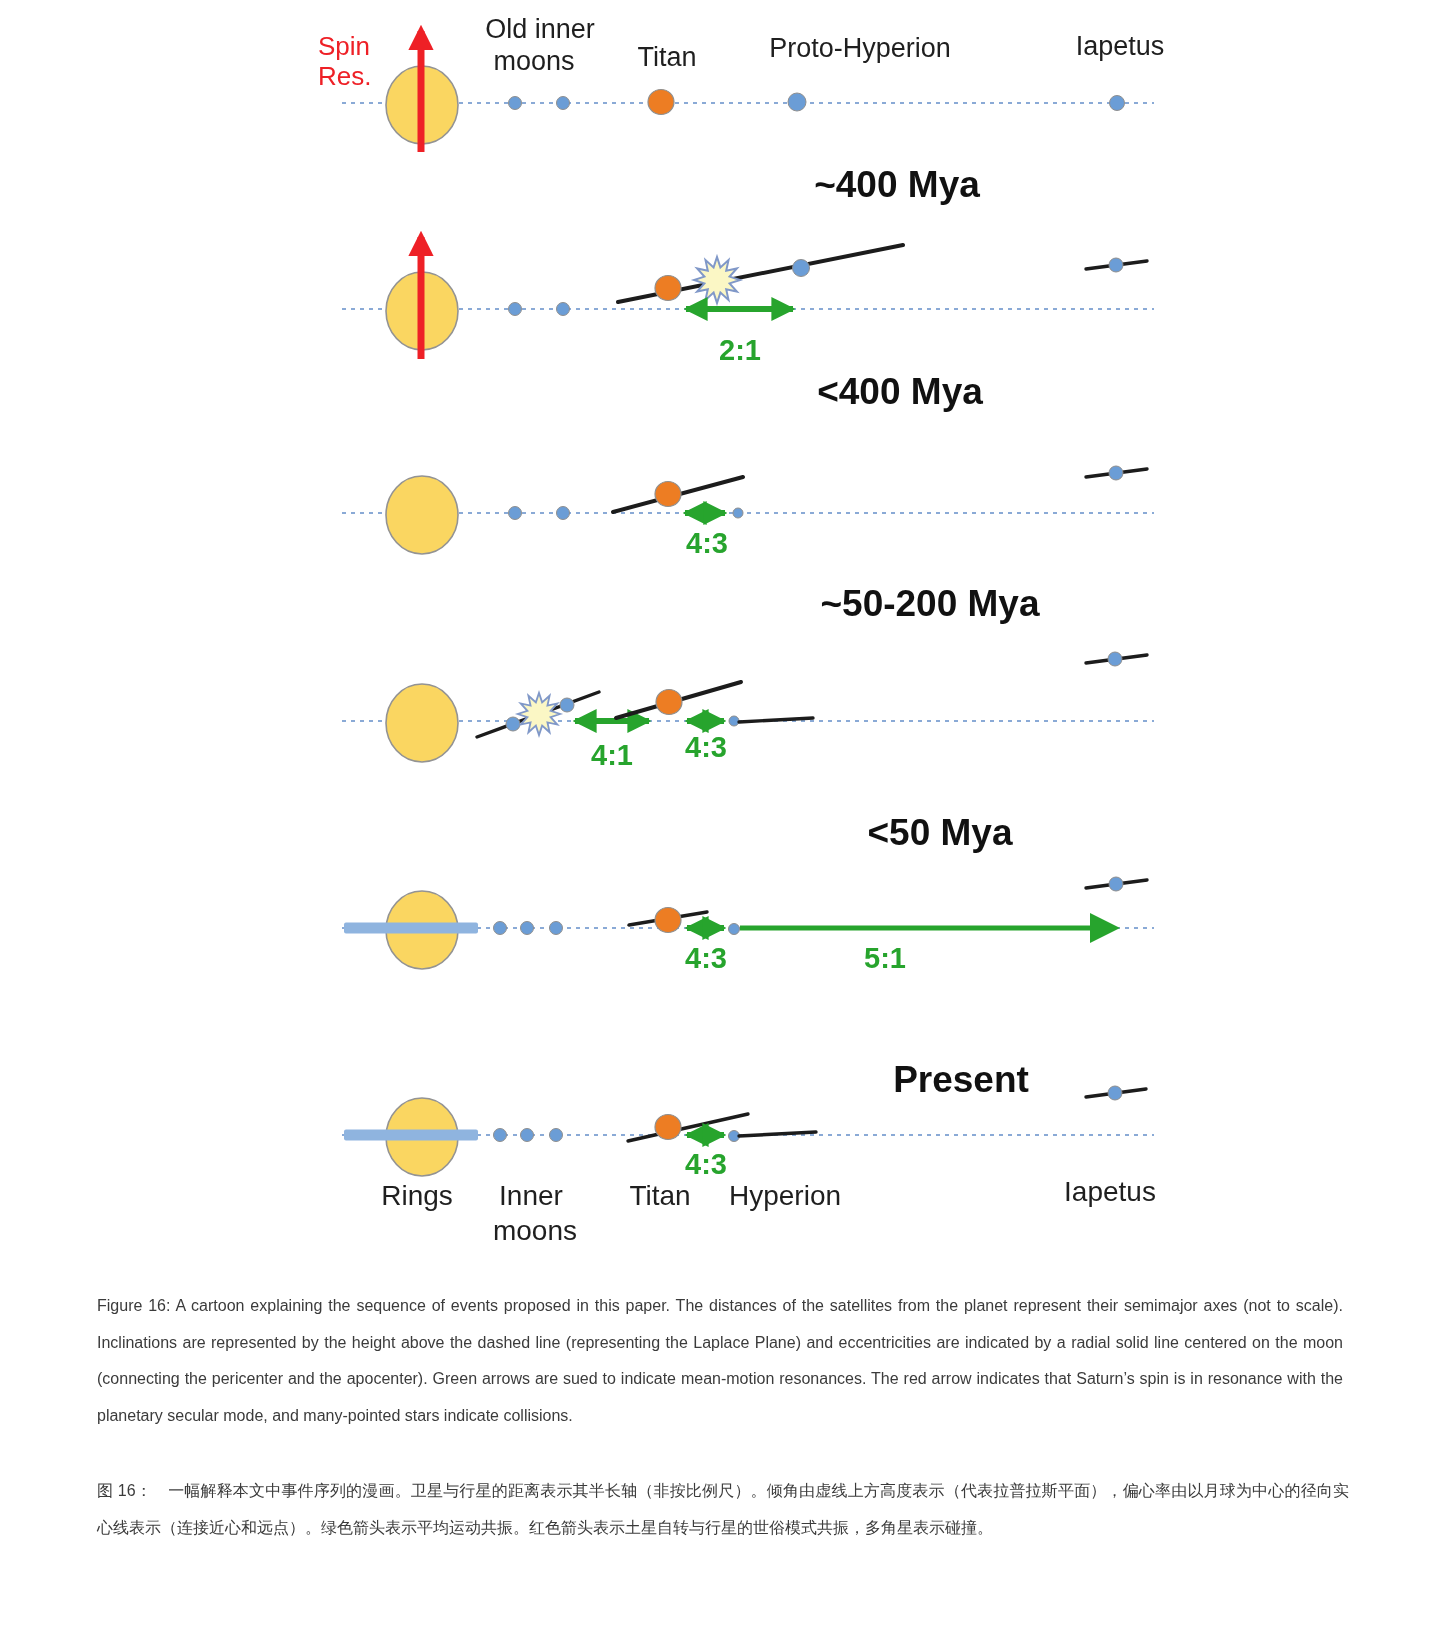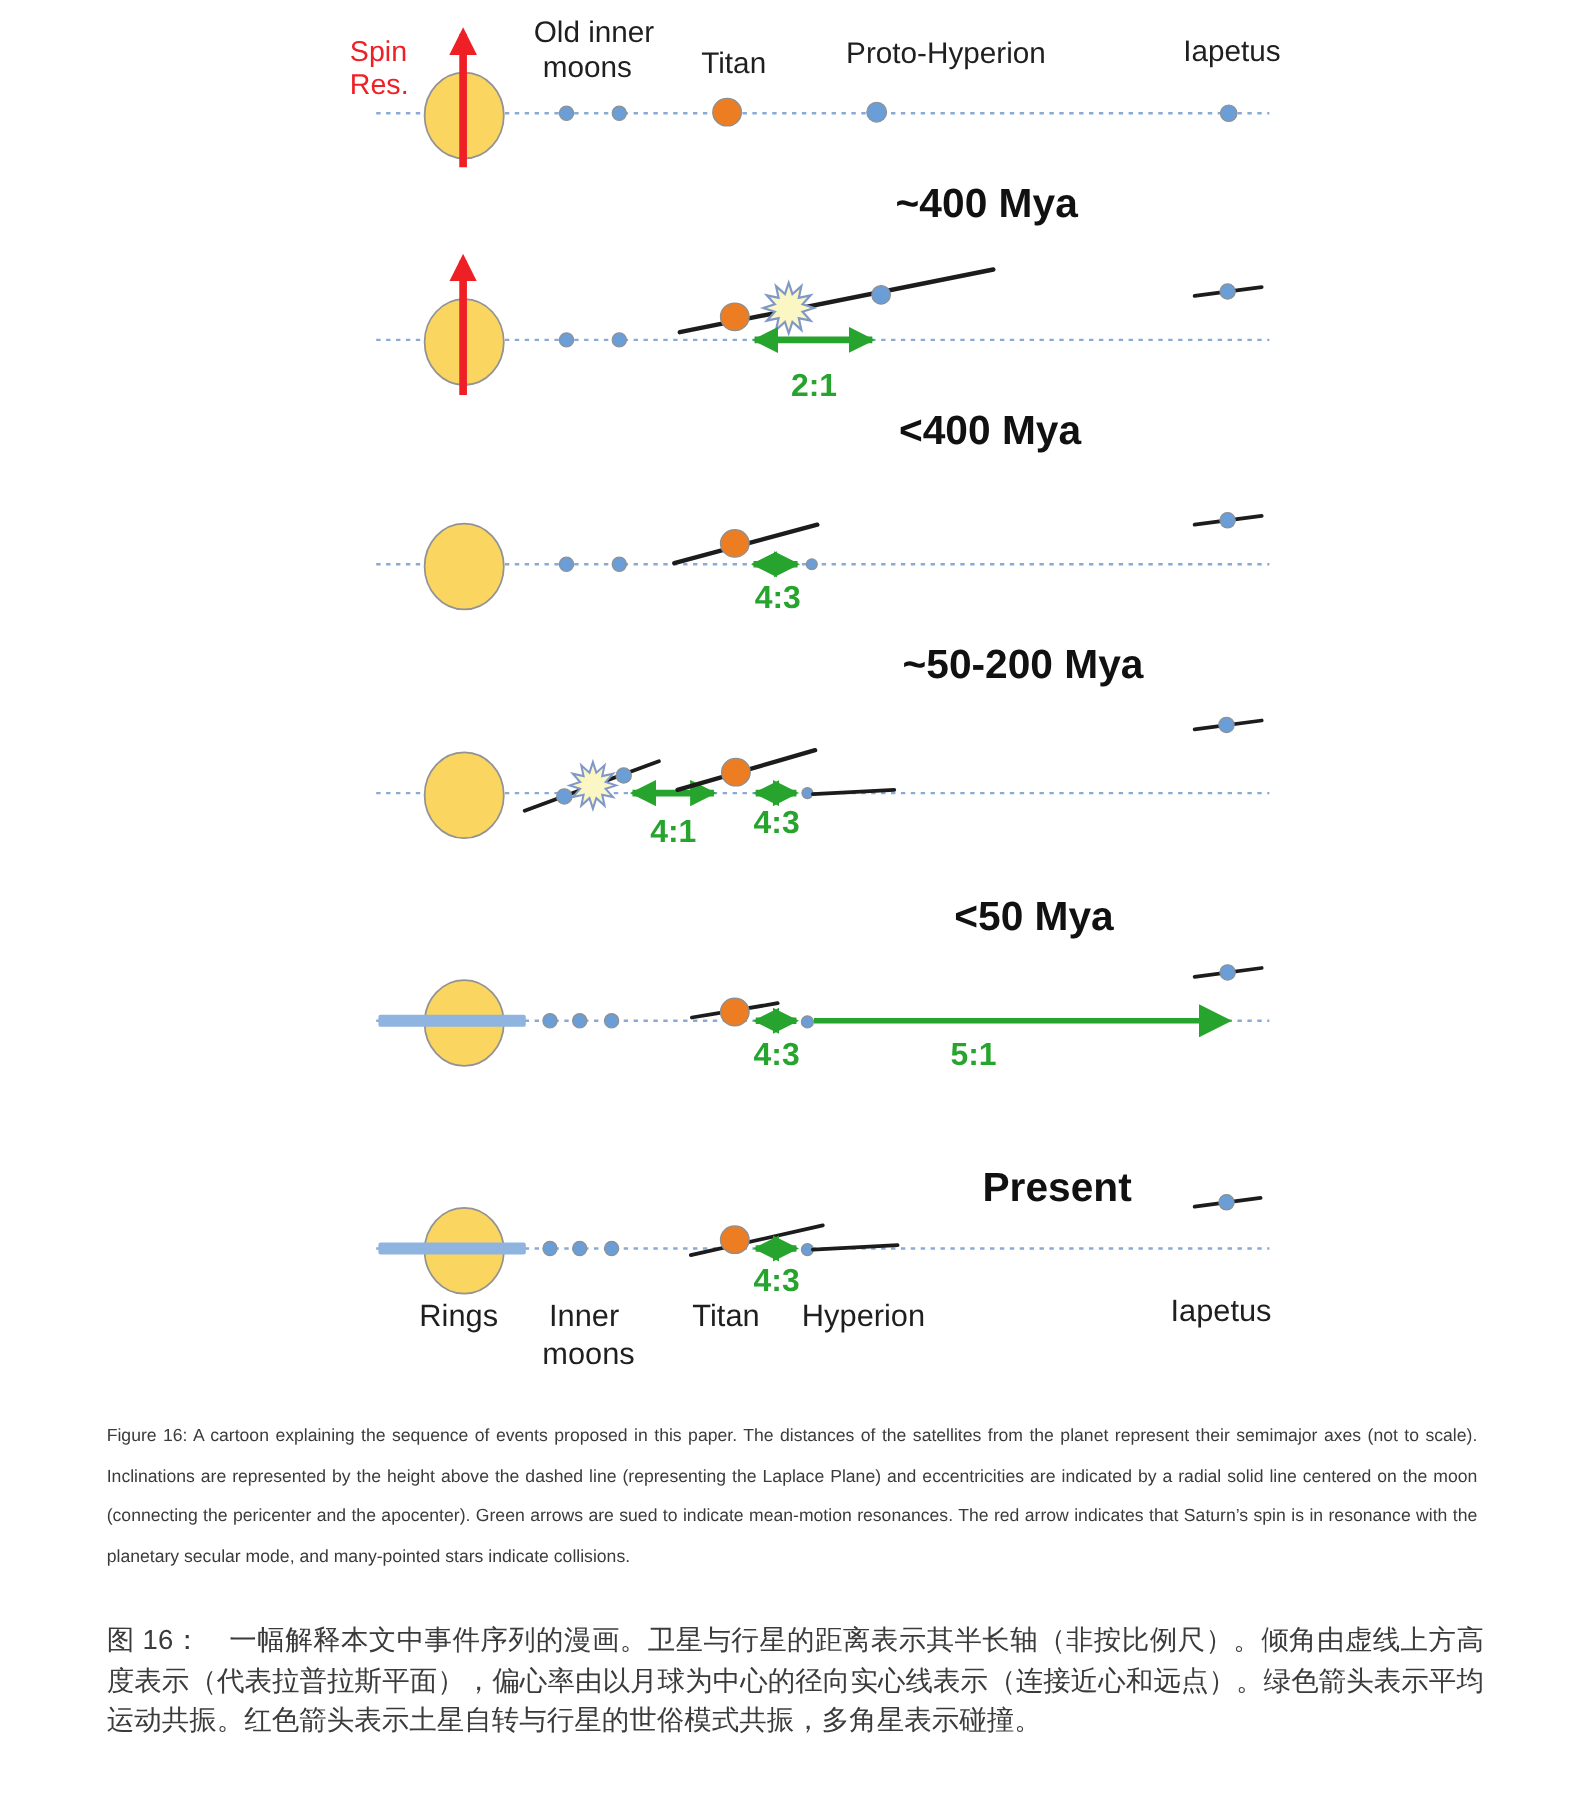--- a/index.html
+++ b/index.html
@@ -23,21 +23,21 @@
   .epoch{font-size:37px;font-weight:700;fill:var(--title_black);}
   .toplabel{font-size:27px;fill:var(--label_dark);}
   .bottomlabel{font-size:28px;fill:var(--label_dark);}
   .spinlabel{font-size:26px;fill:var(--red);}
   .reslabel{font-size:29px;font-weight:700;fill:var(--green);}
   
   .caption-en{position:absolute;left:97px;top:1288px;width:1246px;
     font-size:16px;line-height:36.7px;color:var(--caption_text);
     text-align:justify;}
   .caption-zh{position:absolute;left:97px;top:1473px;width:1252px;
-    font-size:25px;line-height:36.5px;color:var(--caption_text);
+    font-size:16px;line-height:36.5px;color:var(--caption_text);
     text-align:justify;}
 </style>
 </head>
 <body>
 
 <svg width="1440" height="1260" viewBox="0 0 1440 1260">
   <defs>
     <marker id="gah" viewBox="0 0 10 10" refX="9" refY="5" markerWidth="4" markerHeight="4" orient="auto-start-reverse">
         <path d="M0,0 L10,5 L0,10 z" style="fill:var(--green)"></path>
       </marker>

